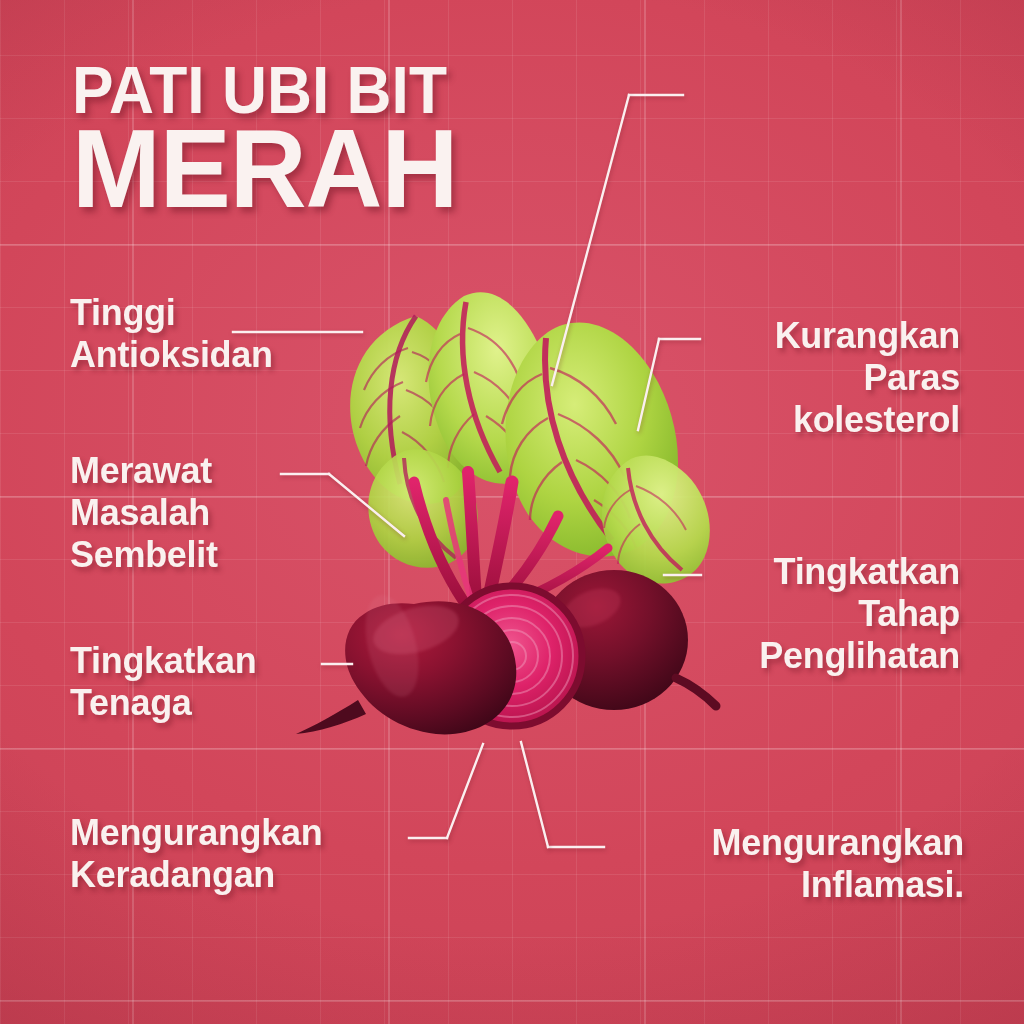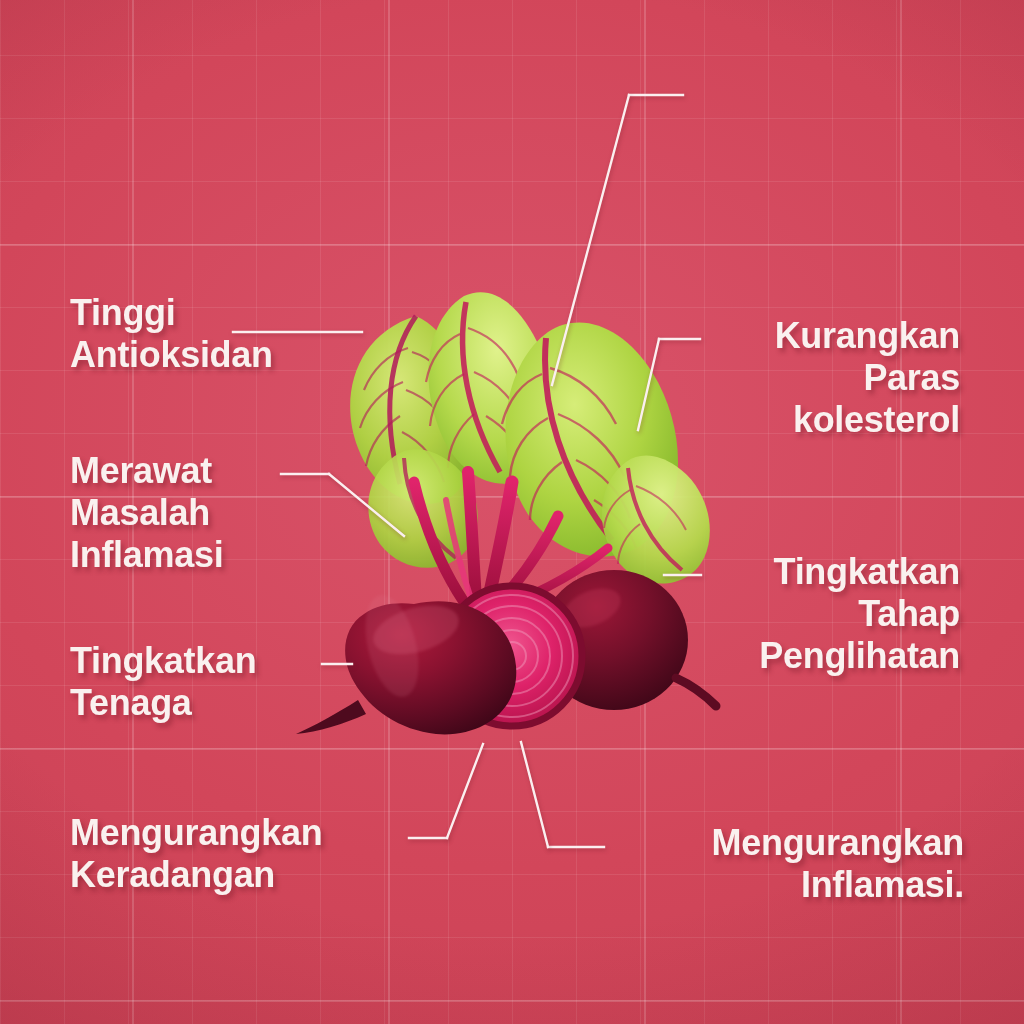--- a/index.html
+++ b/index.html
@@ -259,39 +259,43 @@
     <line x1="233" y1="332" x2="362" y2="332"></line>
     <polyline points="281,474 329,474"></polyline>
     <polyline points="329,474 404,536"></polyline>
     <line x1="322" y1="664" x2="352" y2="664"></line>
     <polyline points="409,838 447,838"></polyline>
     <polyline points="447,838 483,744"></polyline>
     <polyline points="604,847 548,847"></polyline>
     <polyline points="548,847 521,742"></polyline>
   </svg>
 
+  <div class="title">
+    <span class="title-line1">PATI UBI BIT</span>
+    <span class="title-line2">MERAH</span>
+  </div>
 
 
   <div class="label right" style="right:64px; top:315px; width:300px;">Kurangkan
 Paras
 kolesterol</div>
 
   <div class="label right" style="right:64px; top:551px; width:300px;">Tingkatkan
 Tahap
 Penglihatan</div>
 
   <div class="label right" style="right:60px; top:822px; width:366px;">Mengurangkan
 Inflamasi.</div>
 
   <div class="label left" style="left:70px; top:292px; width:320px;">Tinggi
 Antioksidan</div>
 
   <div class="label left" style="left:70px; top:450px; width:320px;">Merawat
 Masalah
-Inflamasi</div>
+Sembelit</div>
 
   <div class="label left" style="left:70px; top:640px; width:320px;">Tingkatkan
 Tenaga</div>
 
   <div class="label left" style="left:70px; top:812px; width:400px;">Mengurangkan
 Keradangan</div>
 
 </div>
 
 </body></html>

